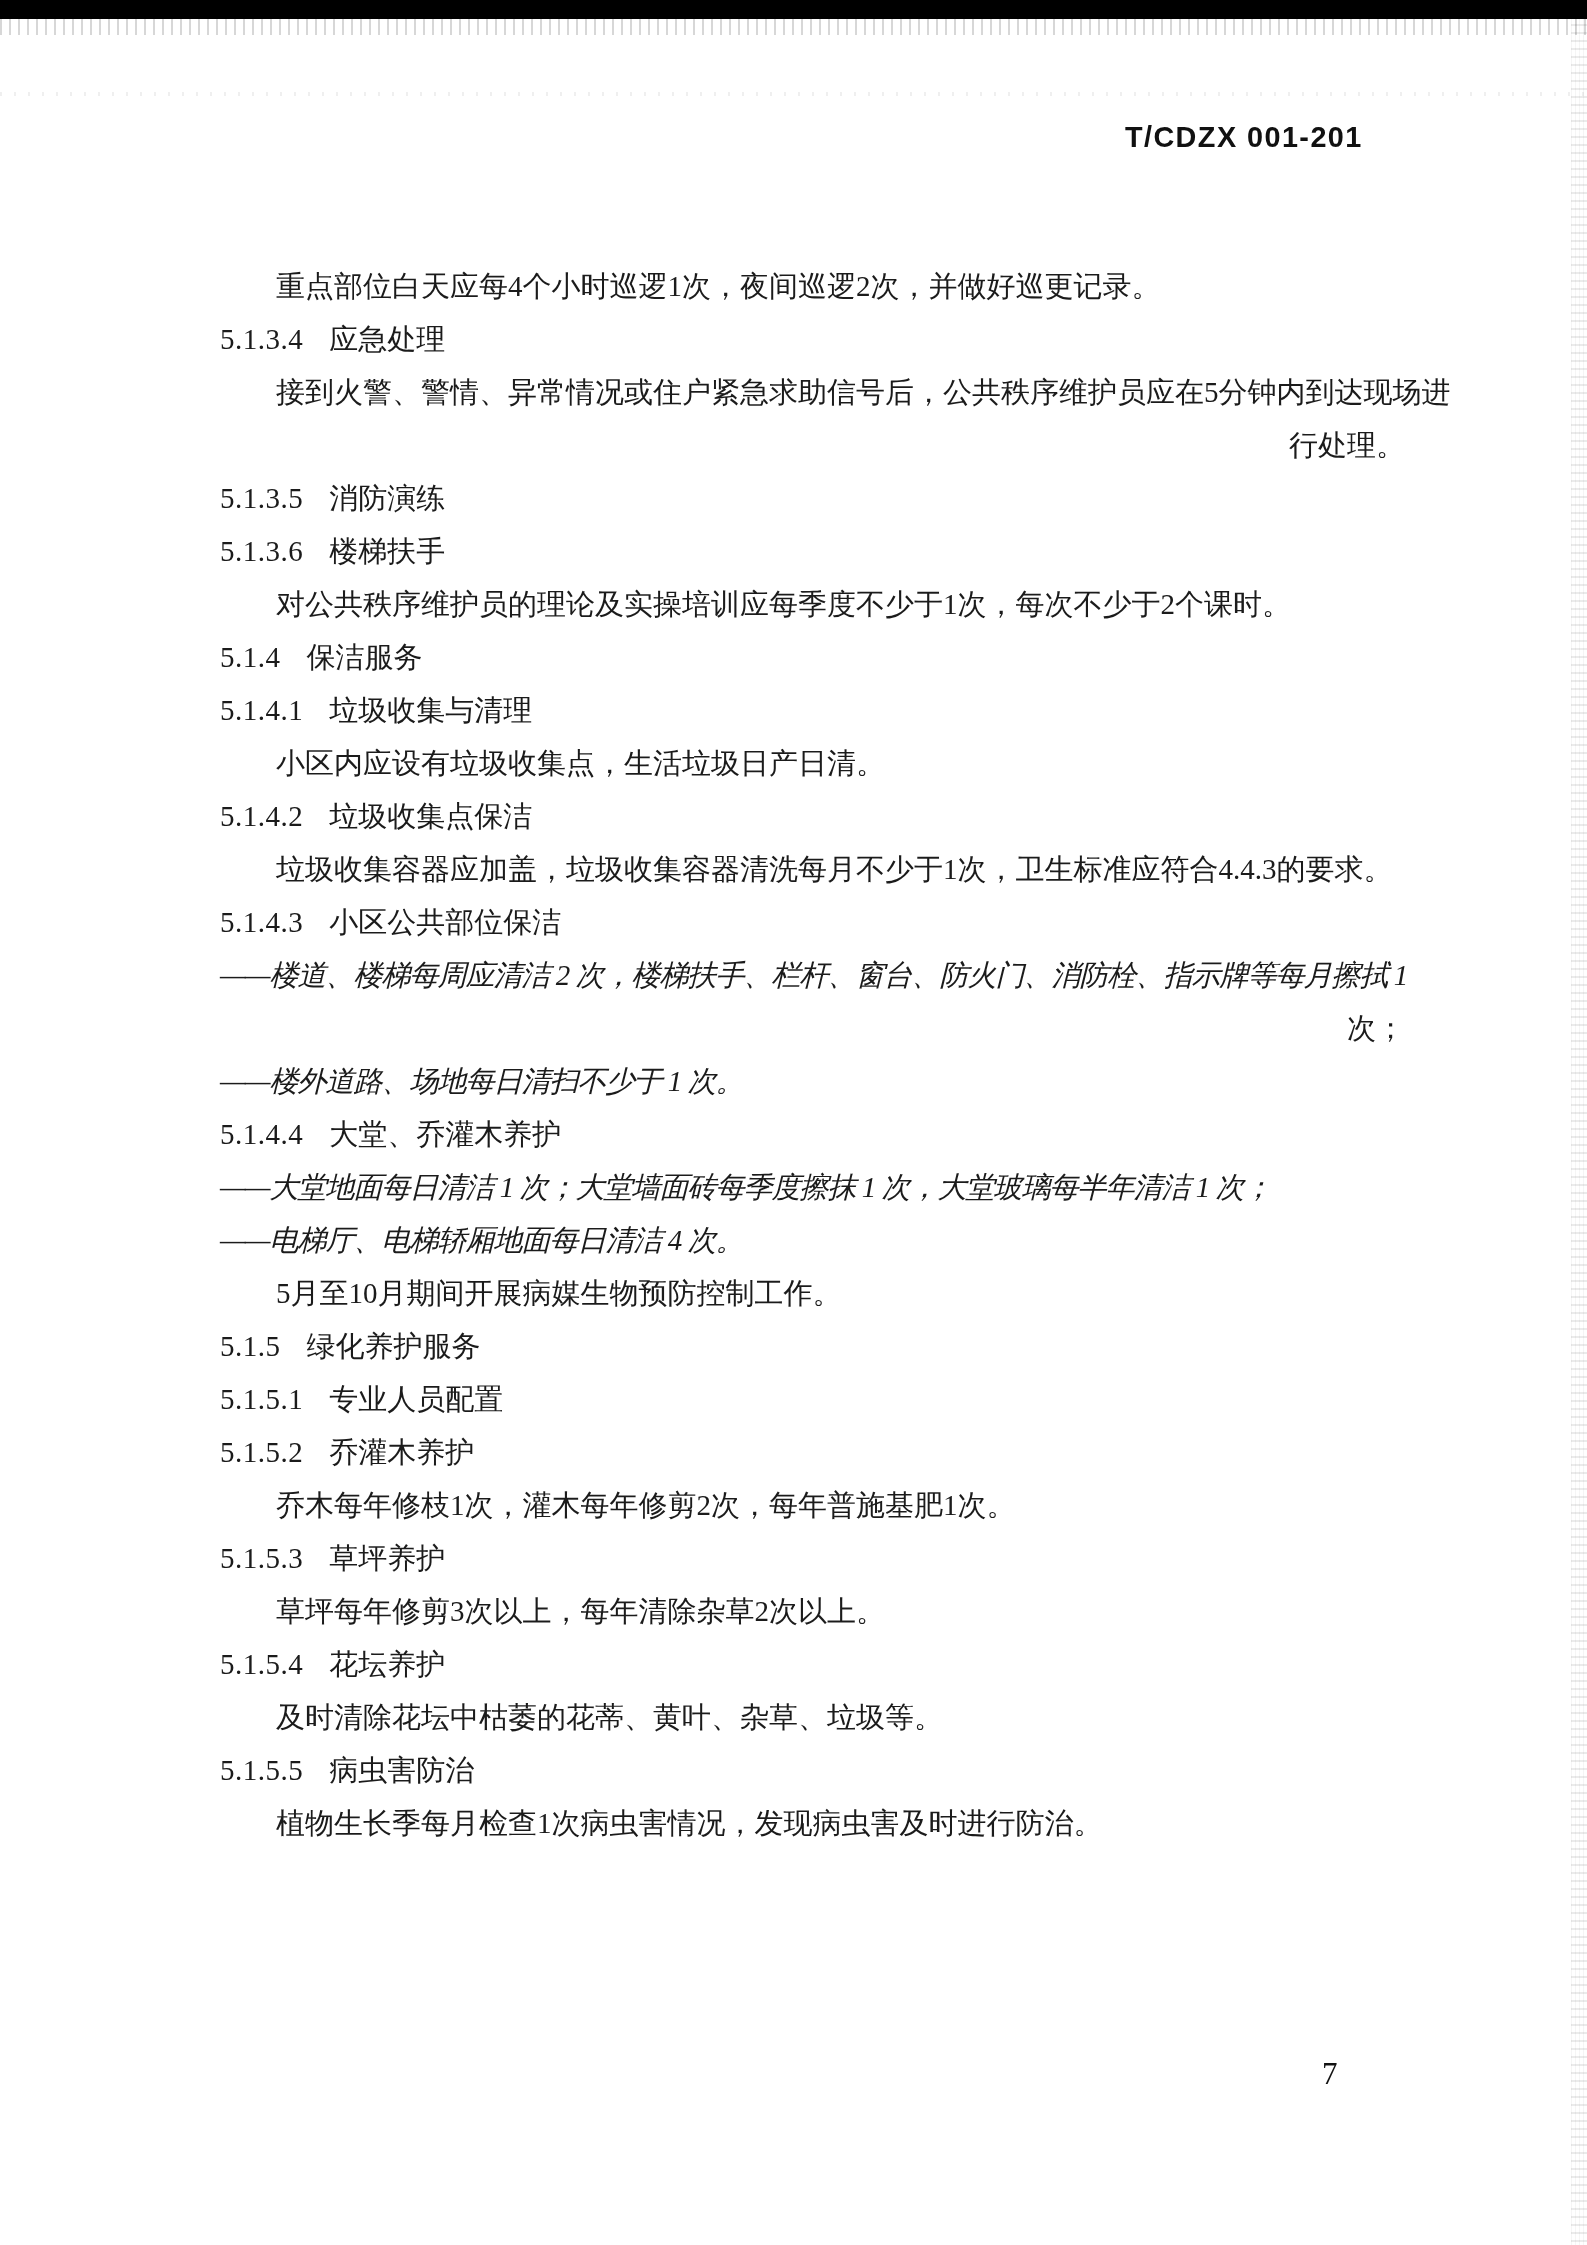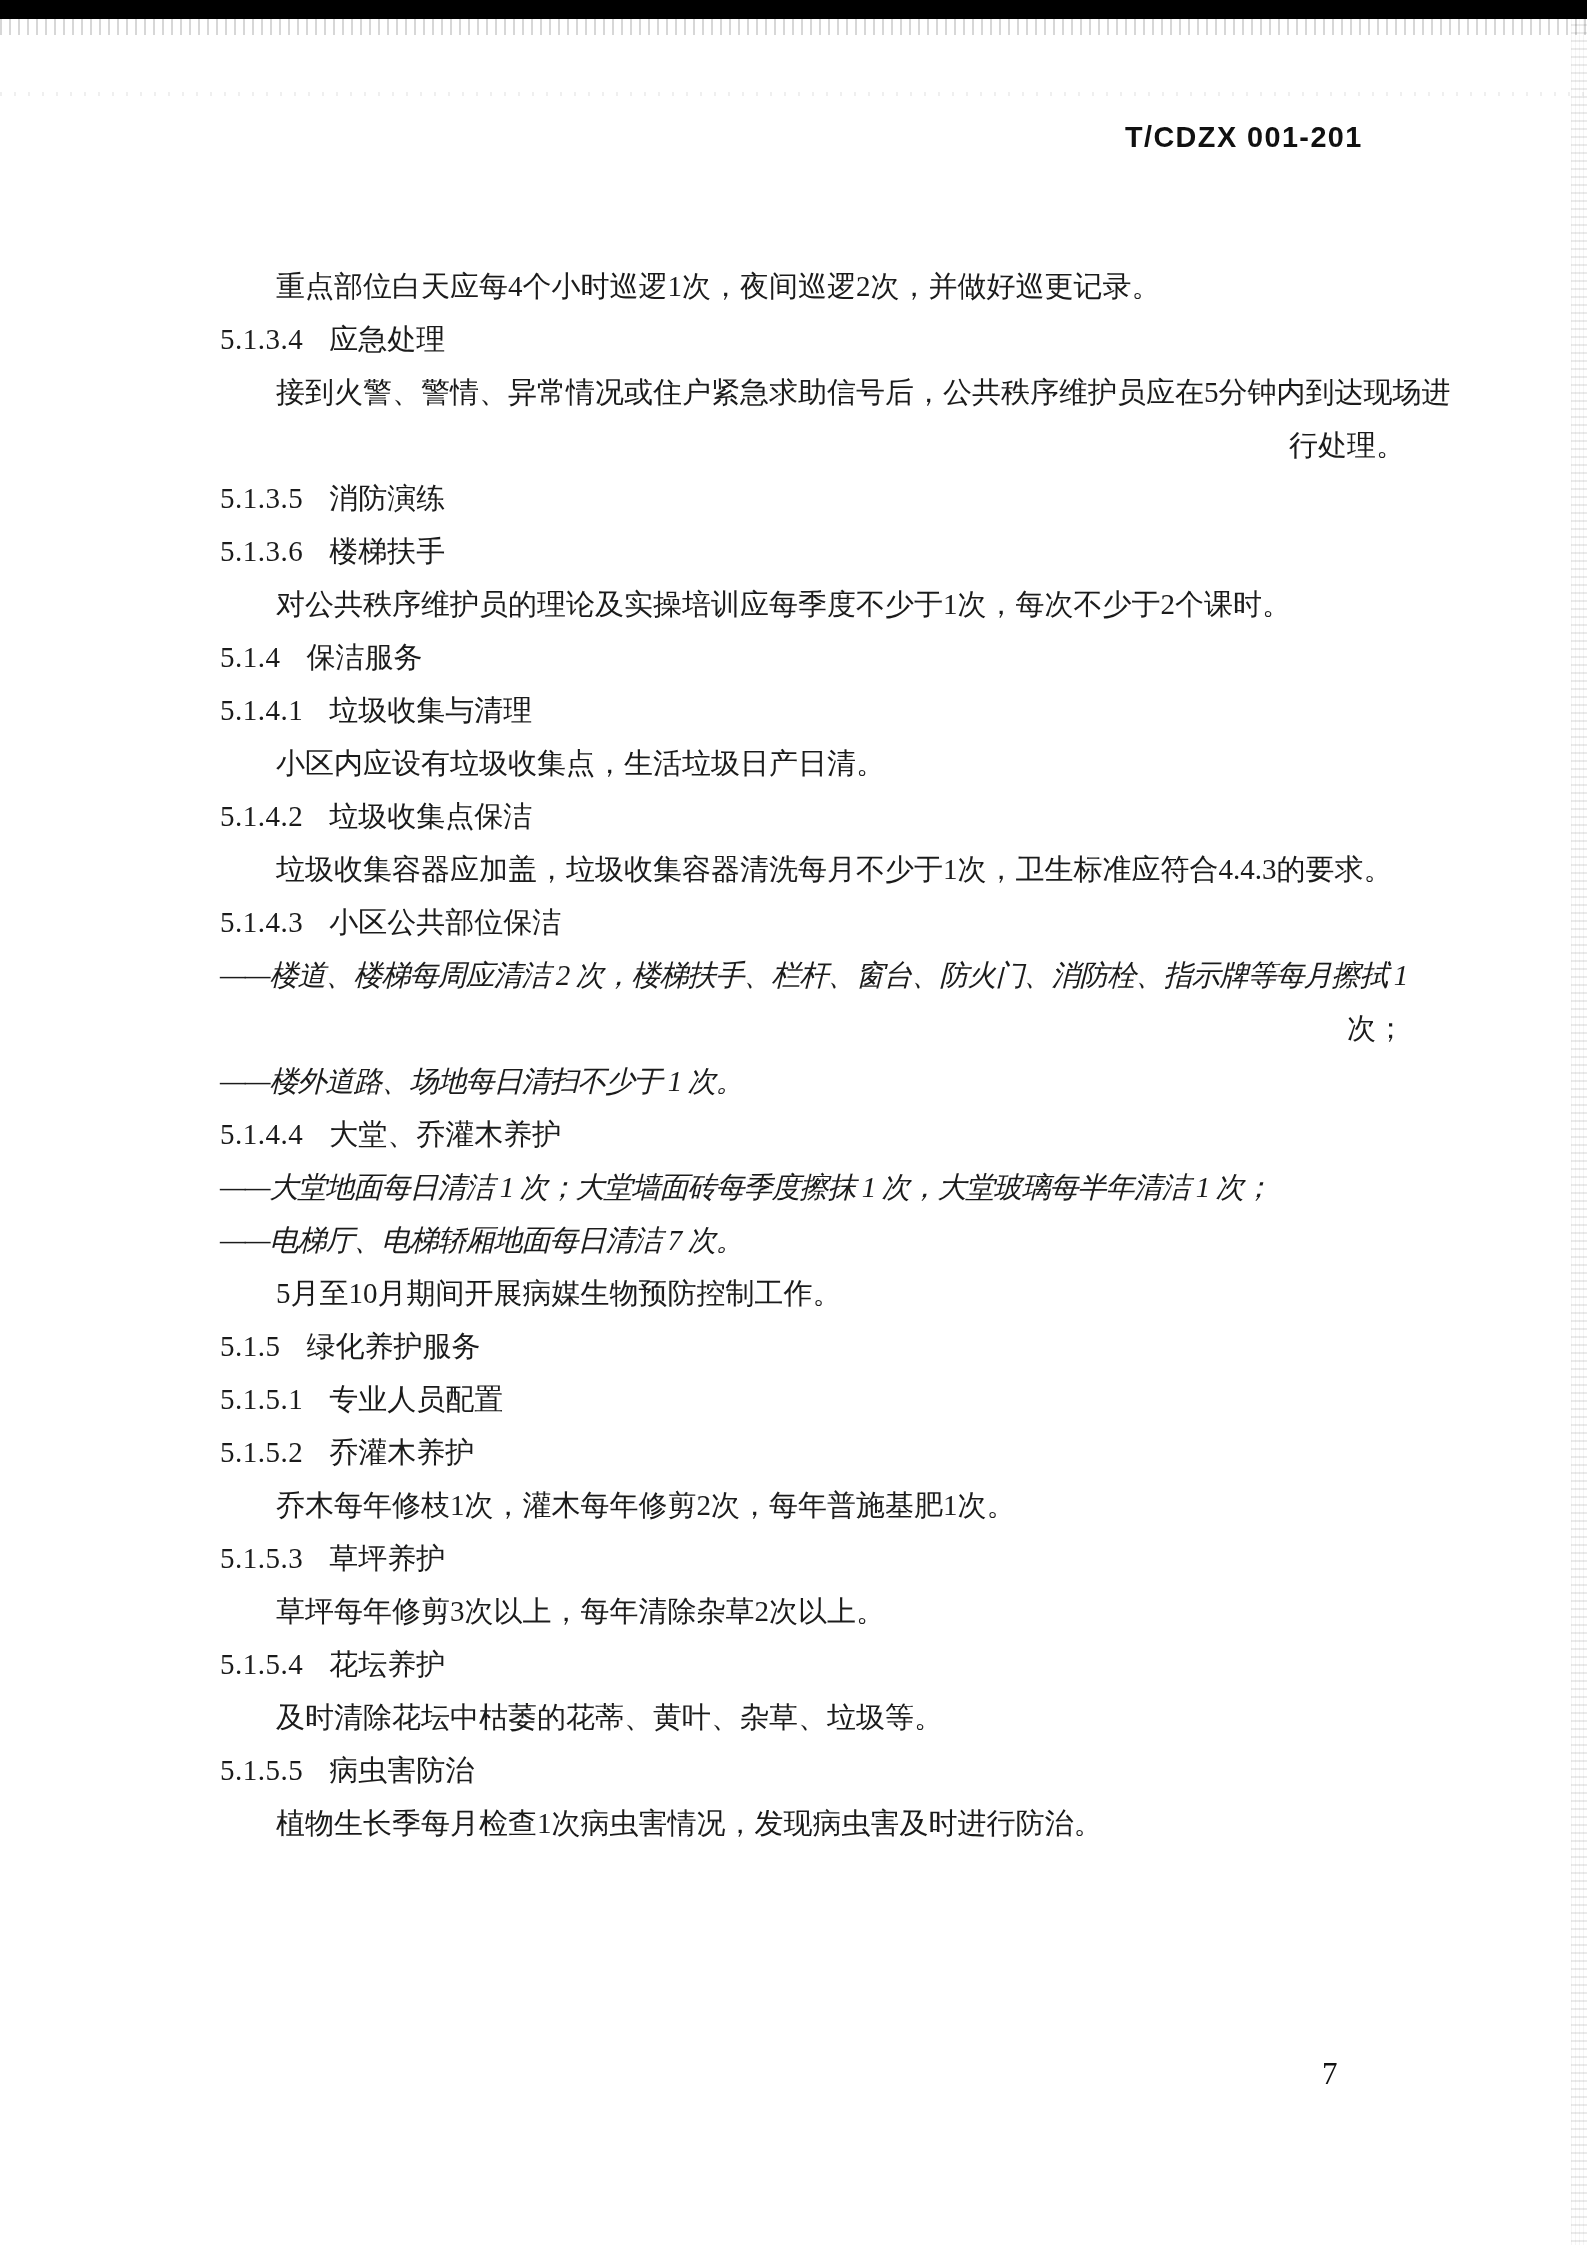--- a/index.html
+++ b/index.html
@@ -89,21 +89,21 @@
     <div class="line line--heading"><span class="sec-num">5.1.4.1</span><span class="sec-title">垃圾收集与清理</span></div>
     <div class="line line--para">小区内应设有垃圾收集点，生活垃圾日产日清。</div>
     <div class="line line--heading"><span class="sec-num">5.1.4.2</span><span class="sec-title">垃圾收集点保洁</span></div>
     <div class="line line--para">垃圾收集容器应加盖，垃圾收集容器清洗每月不少于1次，卫生标准应符合4.4.3的要求。</div>
     <div class="line line--heading"><span class="sec-num">5.1.4.3</span><span class="sec-title">小区公共部位保洁</span></div>
     <div class="line line--dash">——楼道、楼梯每周应清洁 2 次，楼梯扶手、栏杆、窗台、防火门、消防栓、指示牌等每月擦拭 1</div>
     <div class="line line--cont">次；</div>
     <div class="line line--dash">——楼外道路、场地每日清扫不少于 1 次。</div>
     <div class="line line--heading"><span class="sec-num">5.1.4.4</span><span class="sec-title">大堂、乔灌木养护</span></div>
     <div class="line line--dash">——大堂地面每日清洁 1 次；大堂墙面砖每季度擦抹 1 次，大堂玻璃每半年清洁 1 次；</div>
-    <div class="line line--dash">——电梯厅、电梯轿厢地面每日清洁 7 次。</div>
+    <div class="line line--dash">——电梯厅、电梯轿厢地面每日清洁 4 次。</div>
     <div class="line line--para">5月至10月期间开展病媒生物预防控制工作。</div>
     <div class="line line--heading"><span class="sec-num">5.1.5</span><span class="sec-title">绿化养护服务</span></div>
     <div class="line line--heading"><span class="sec-num">5.1.5.1</span><span class="sec-title">专业人员配置</span></div>
     <div class="line line--heading"><span class="sec-num">5.1.5.2</span><span class="sec-title">乔灌木养护</span></div>
     <div class="line line--para">乔木每年修枝1次，灌木每年修剪2次，每年普施基肥1次。</div>
     <div class="line line--heading"><span class="sec-num">5.1.5.3</span><span class="sec-title">草坪养护</span></div>
     <div class="line line--para">草坪每年修剪3次以上，每年清除杂草2次以上。</div>
     <div class="line line--heading"><span class="sec-num">5.1.5.4</span><span class="sec-title">花坛养护</span></div>
     <div class="line line--para">及时清除花坛中枯萎的花蒂、黄叶、杂草、垃圾等。</div>
     <div class="line line--heading"><span class="sec-num">5.1.5.5</span><span class="sec-title">病虫害防治</span></div>

